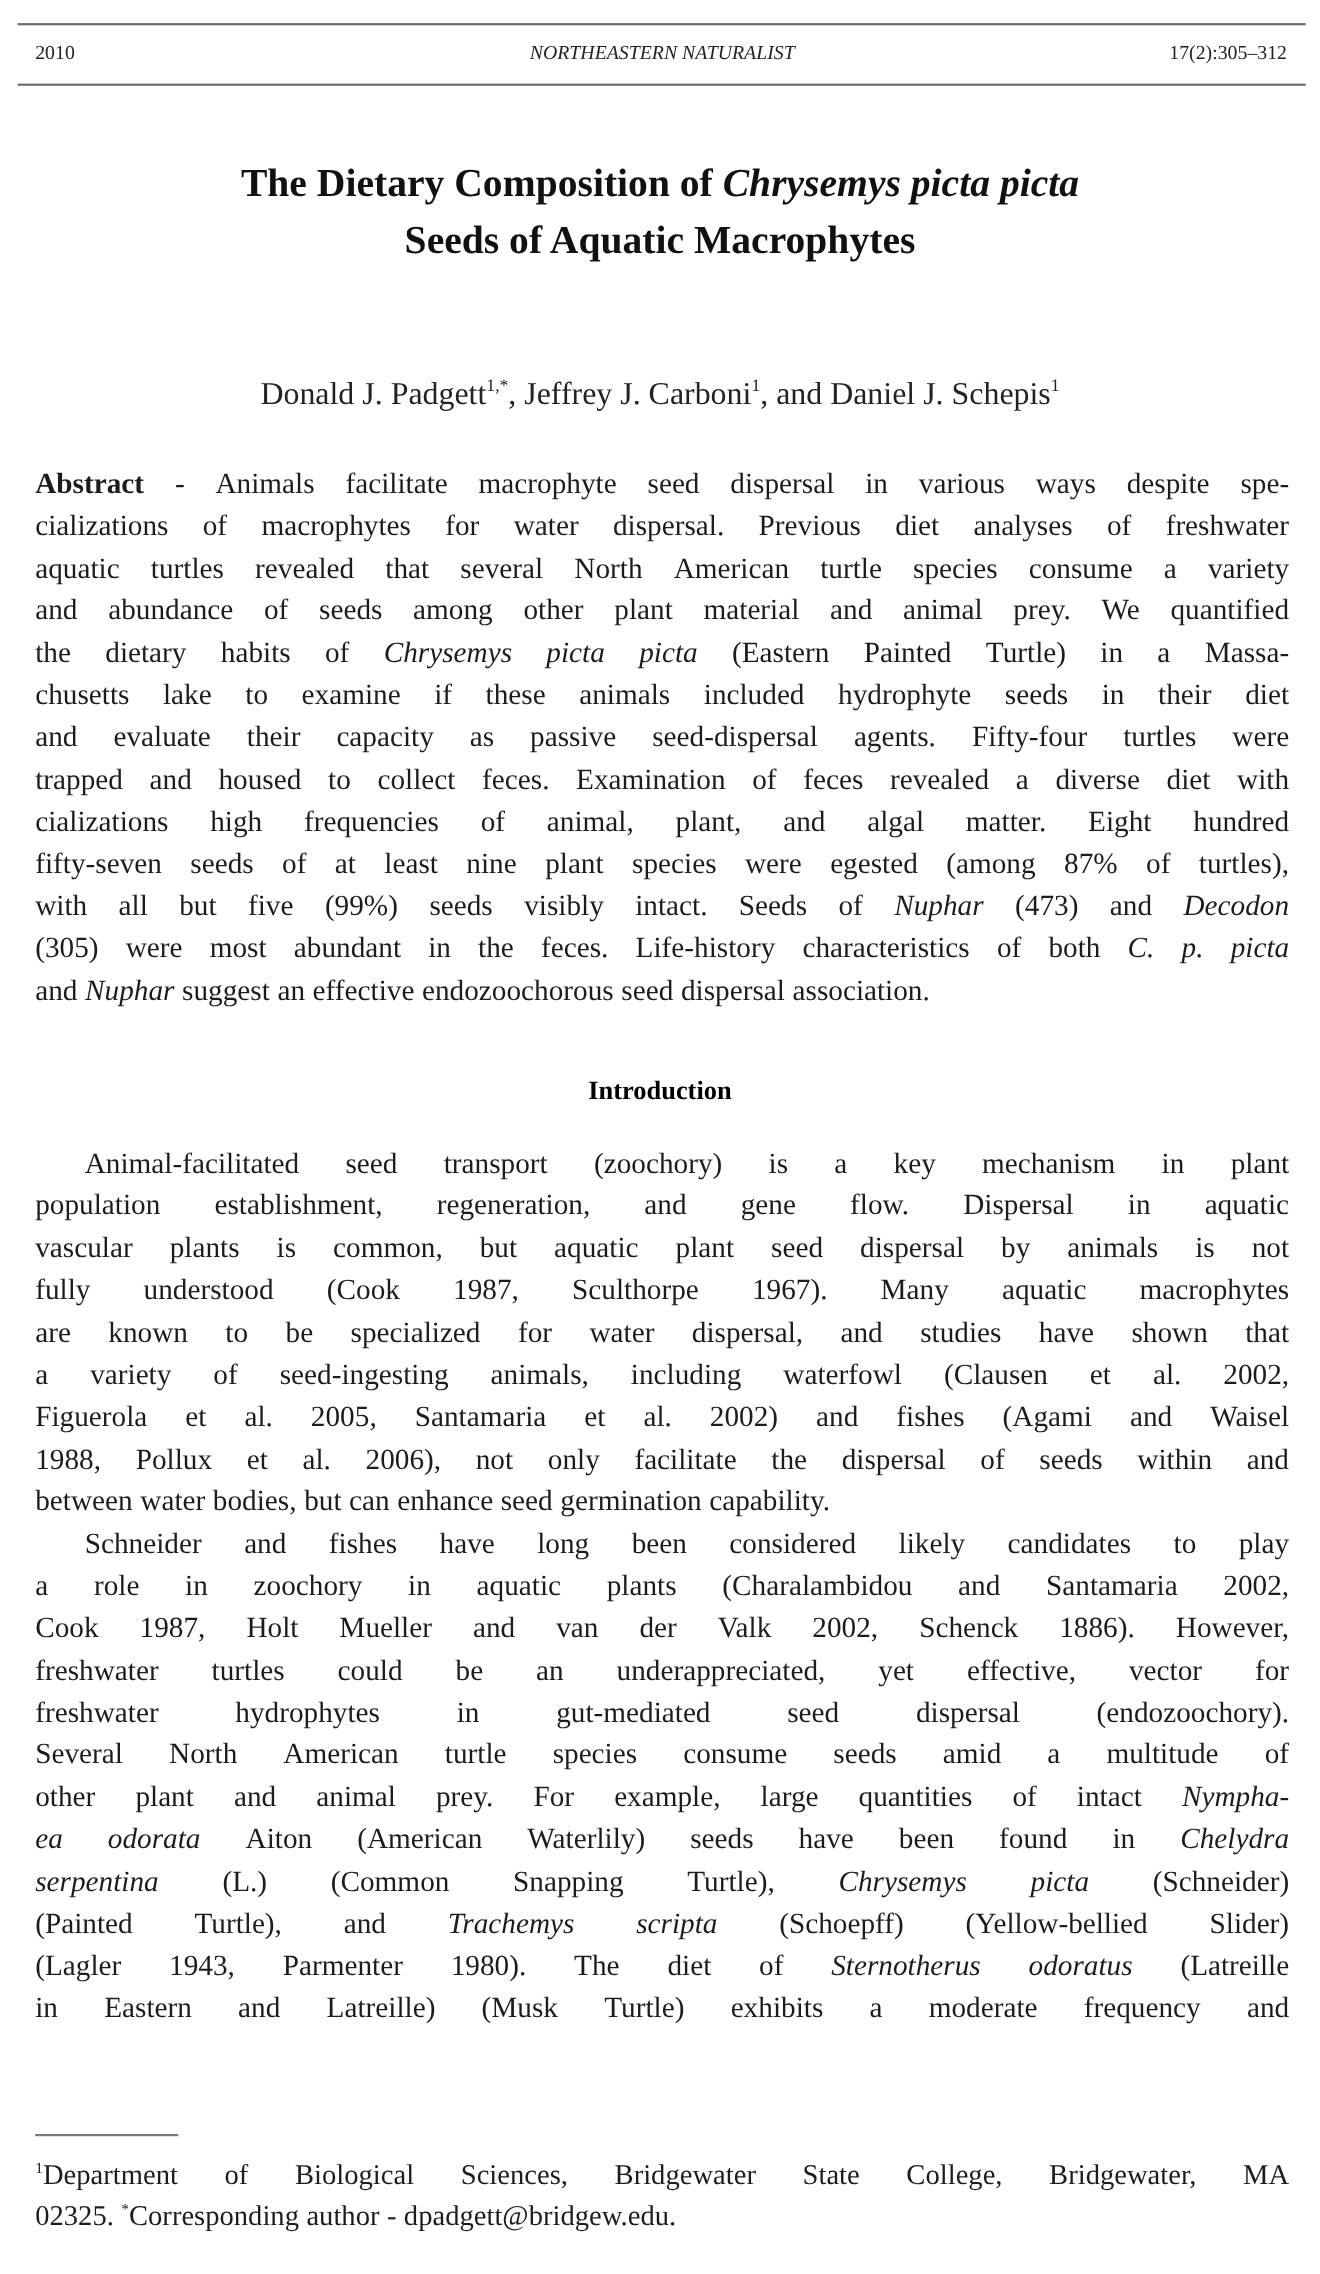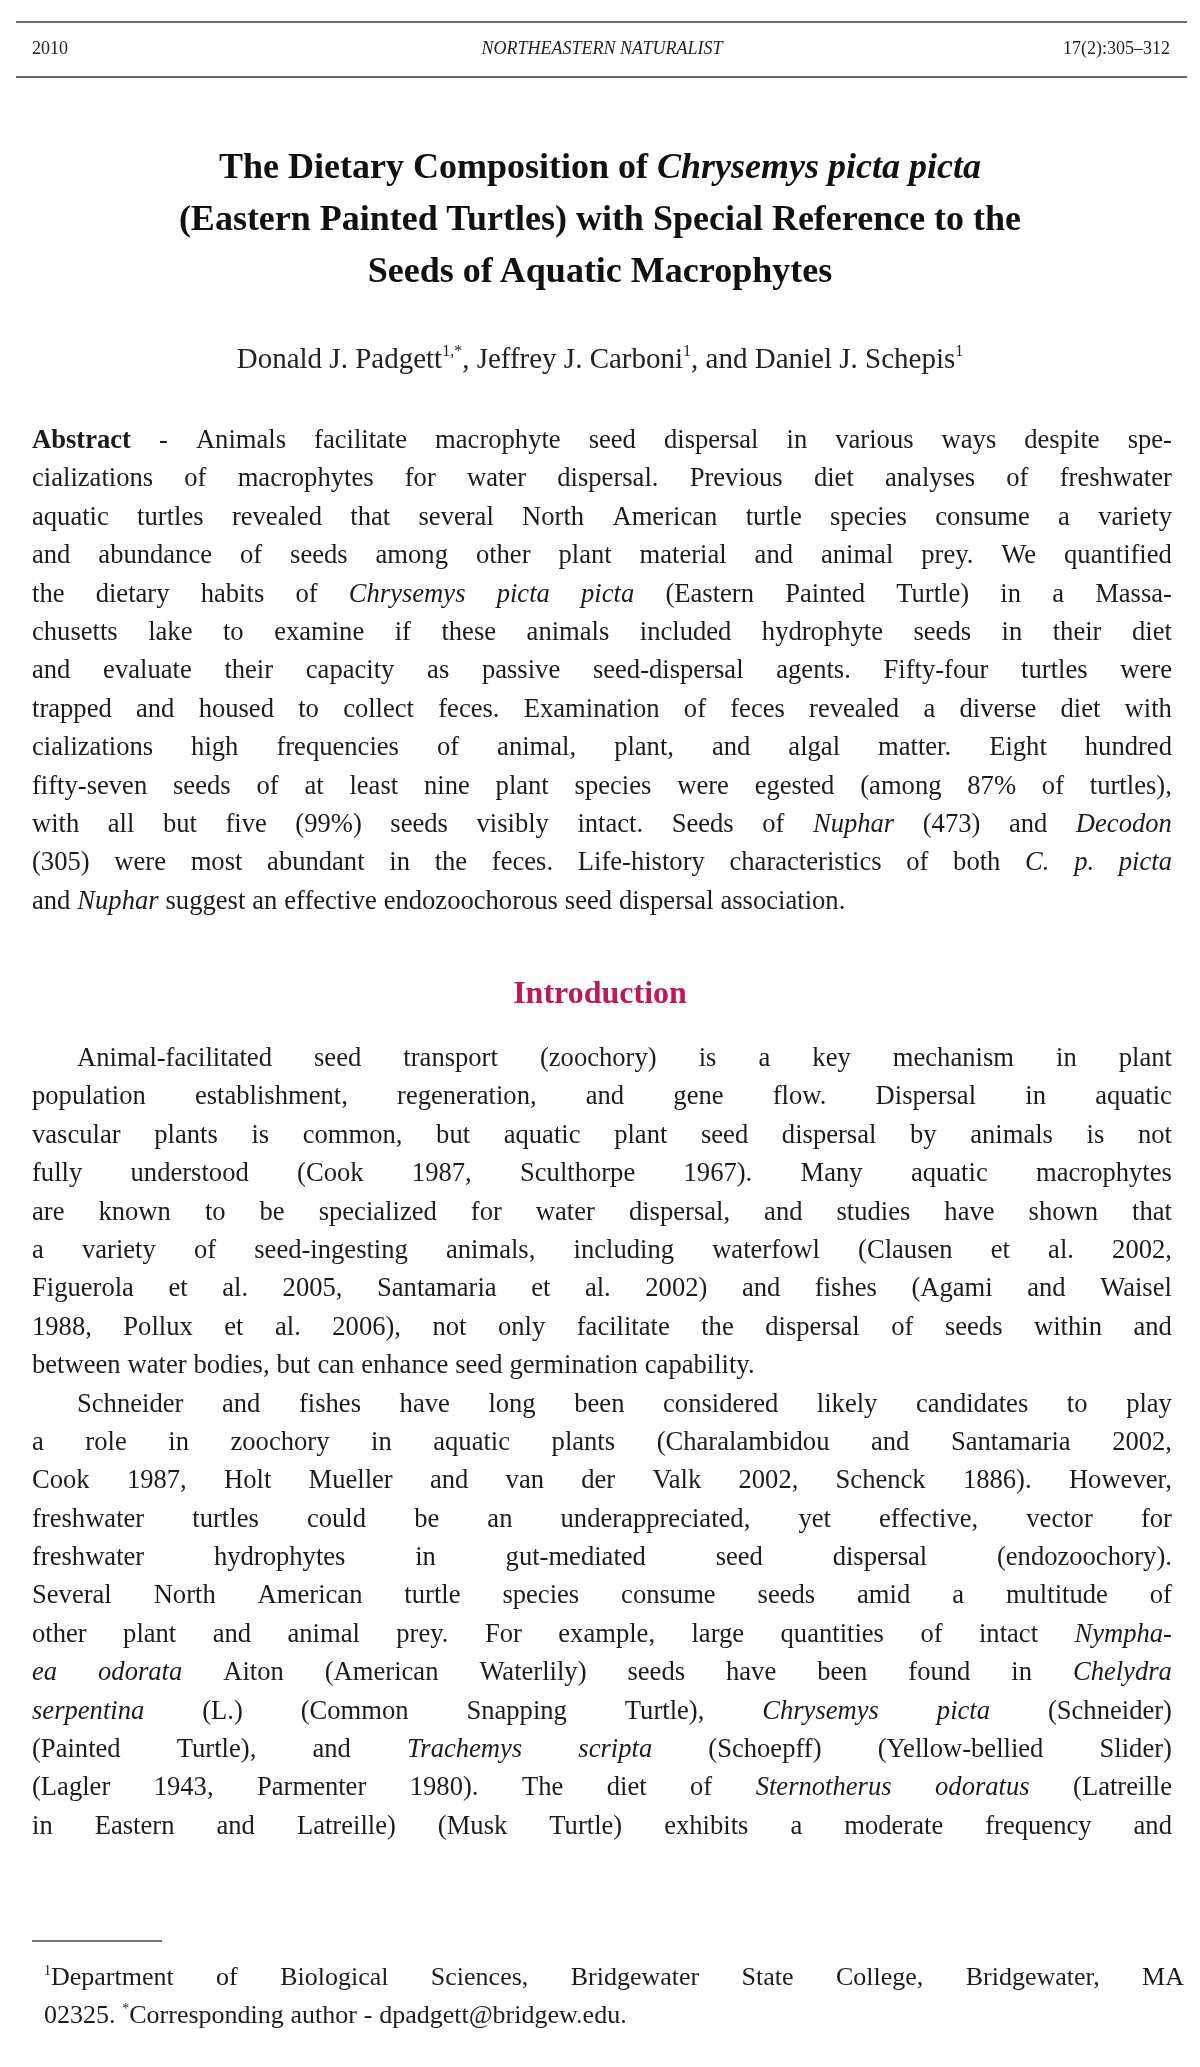--- a/index.html
+++ b/index.html
@@ -85,48 +85,47 @@
   .jl.last .w { margin-right: 0.26em; }
   .jl.indent { padding-left: 45px; }
 
   #abstract { top: 420px; }
   #intro-heading {
     position: absolute;
     top: 972px;
     left: 0; width: 1200px;
     text-align: center;
     font-weight: bold;
-    font-size: 32px;
+    font-size: 24px;
     line-height: 40px;
-    color: #be185d;
+    color: #000000;
   }
   #intro { top: 1038px; }
 
   #footnote-rule {
     position: absolute;
     left: 32px;
     top: 1940px;
     width: 130px;
     border-top: 2px solid #777;
   }
-  #footnotes { top: 1958px; margin-left: 12px; }
+  #footnotes { top: 1958px; }
   #footnotes sup { font-size: 14px; vertical-align: 10px; line-height: 0; }
 </style>
 </head>
 <body>
 
 <div id="rule-top" class="rule"></div>
 <div id="rh-year" class="running-head">2010</div>
 <div id="rh-journal" class="running-head"><span>NORTHEASTERN NATURALIST</span></div>
 <div id="rh-vol" class="running-head">17(2):305–312</div>
 <div id="rule-bottom" class="rule"></div>
 
 <div id="title" class="title">
     <span class="line"><span>The Dietary Composition of </span><span style="font-style: italic;">Chrysemys picta picta</span></span>
-    <span class="line"><span>(Eastern Painted Turtles) with Special Reference to the</span></span>
     <span class="line"><span>Seeds of Aquatic Macrophytes</span></span>
   </div>
 
 <div id="authors" class="authors"><span>Donald J. Padgett</span><sup>1,*</sup><span>, </span><span>Jeffrey J. Carboni</span><sup>1</sup><span>, and </span><span>Daniel J. Schepis</span><sup>1</sup></div>
 
 <div id="abstract" class="block">
     <div class="jl" style="height: 38.4px; line-height: 38.4px;">
       <span class="w"><span style="font-weight: bold;">Abstract</span></span>
       <span class="w"><span>-</span></span>
       <span class="w"><span>Animals</span></span>

